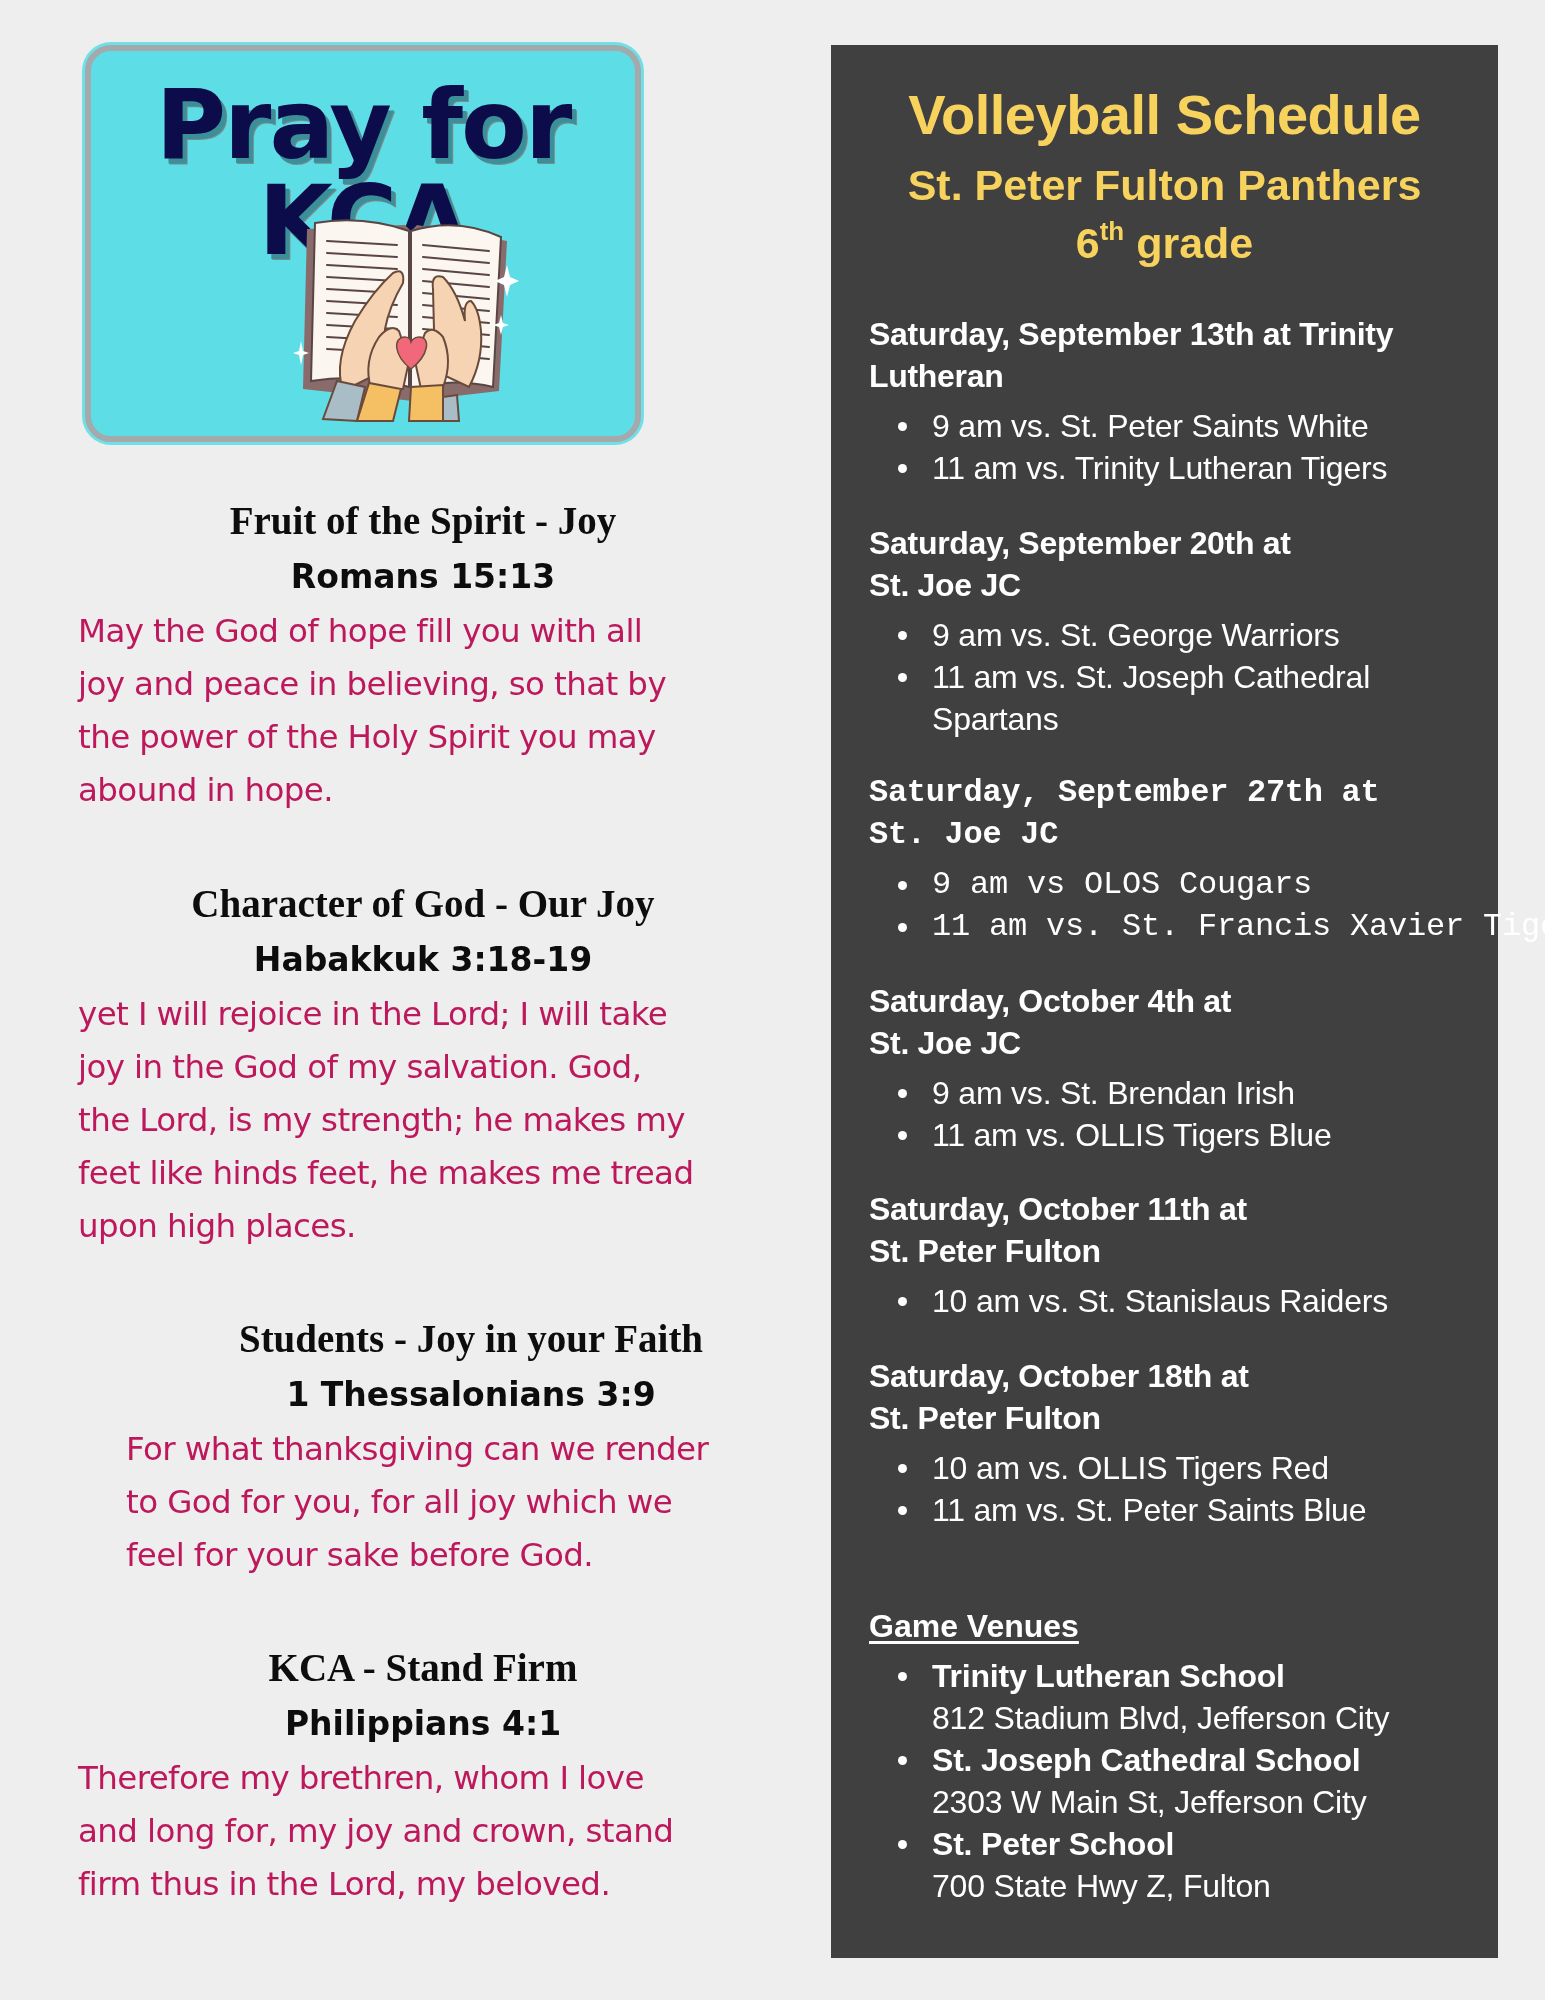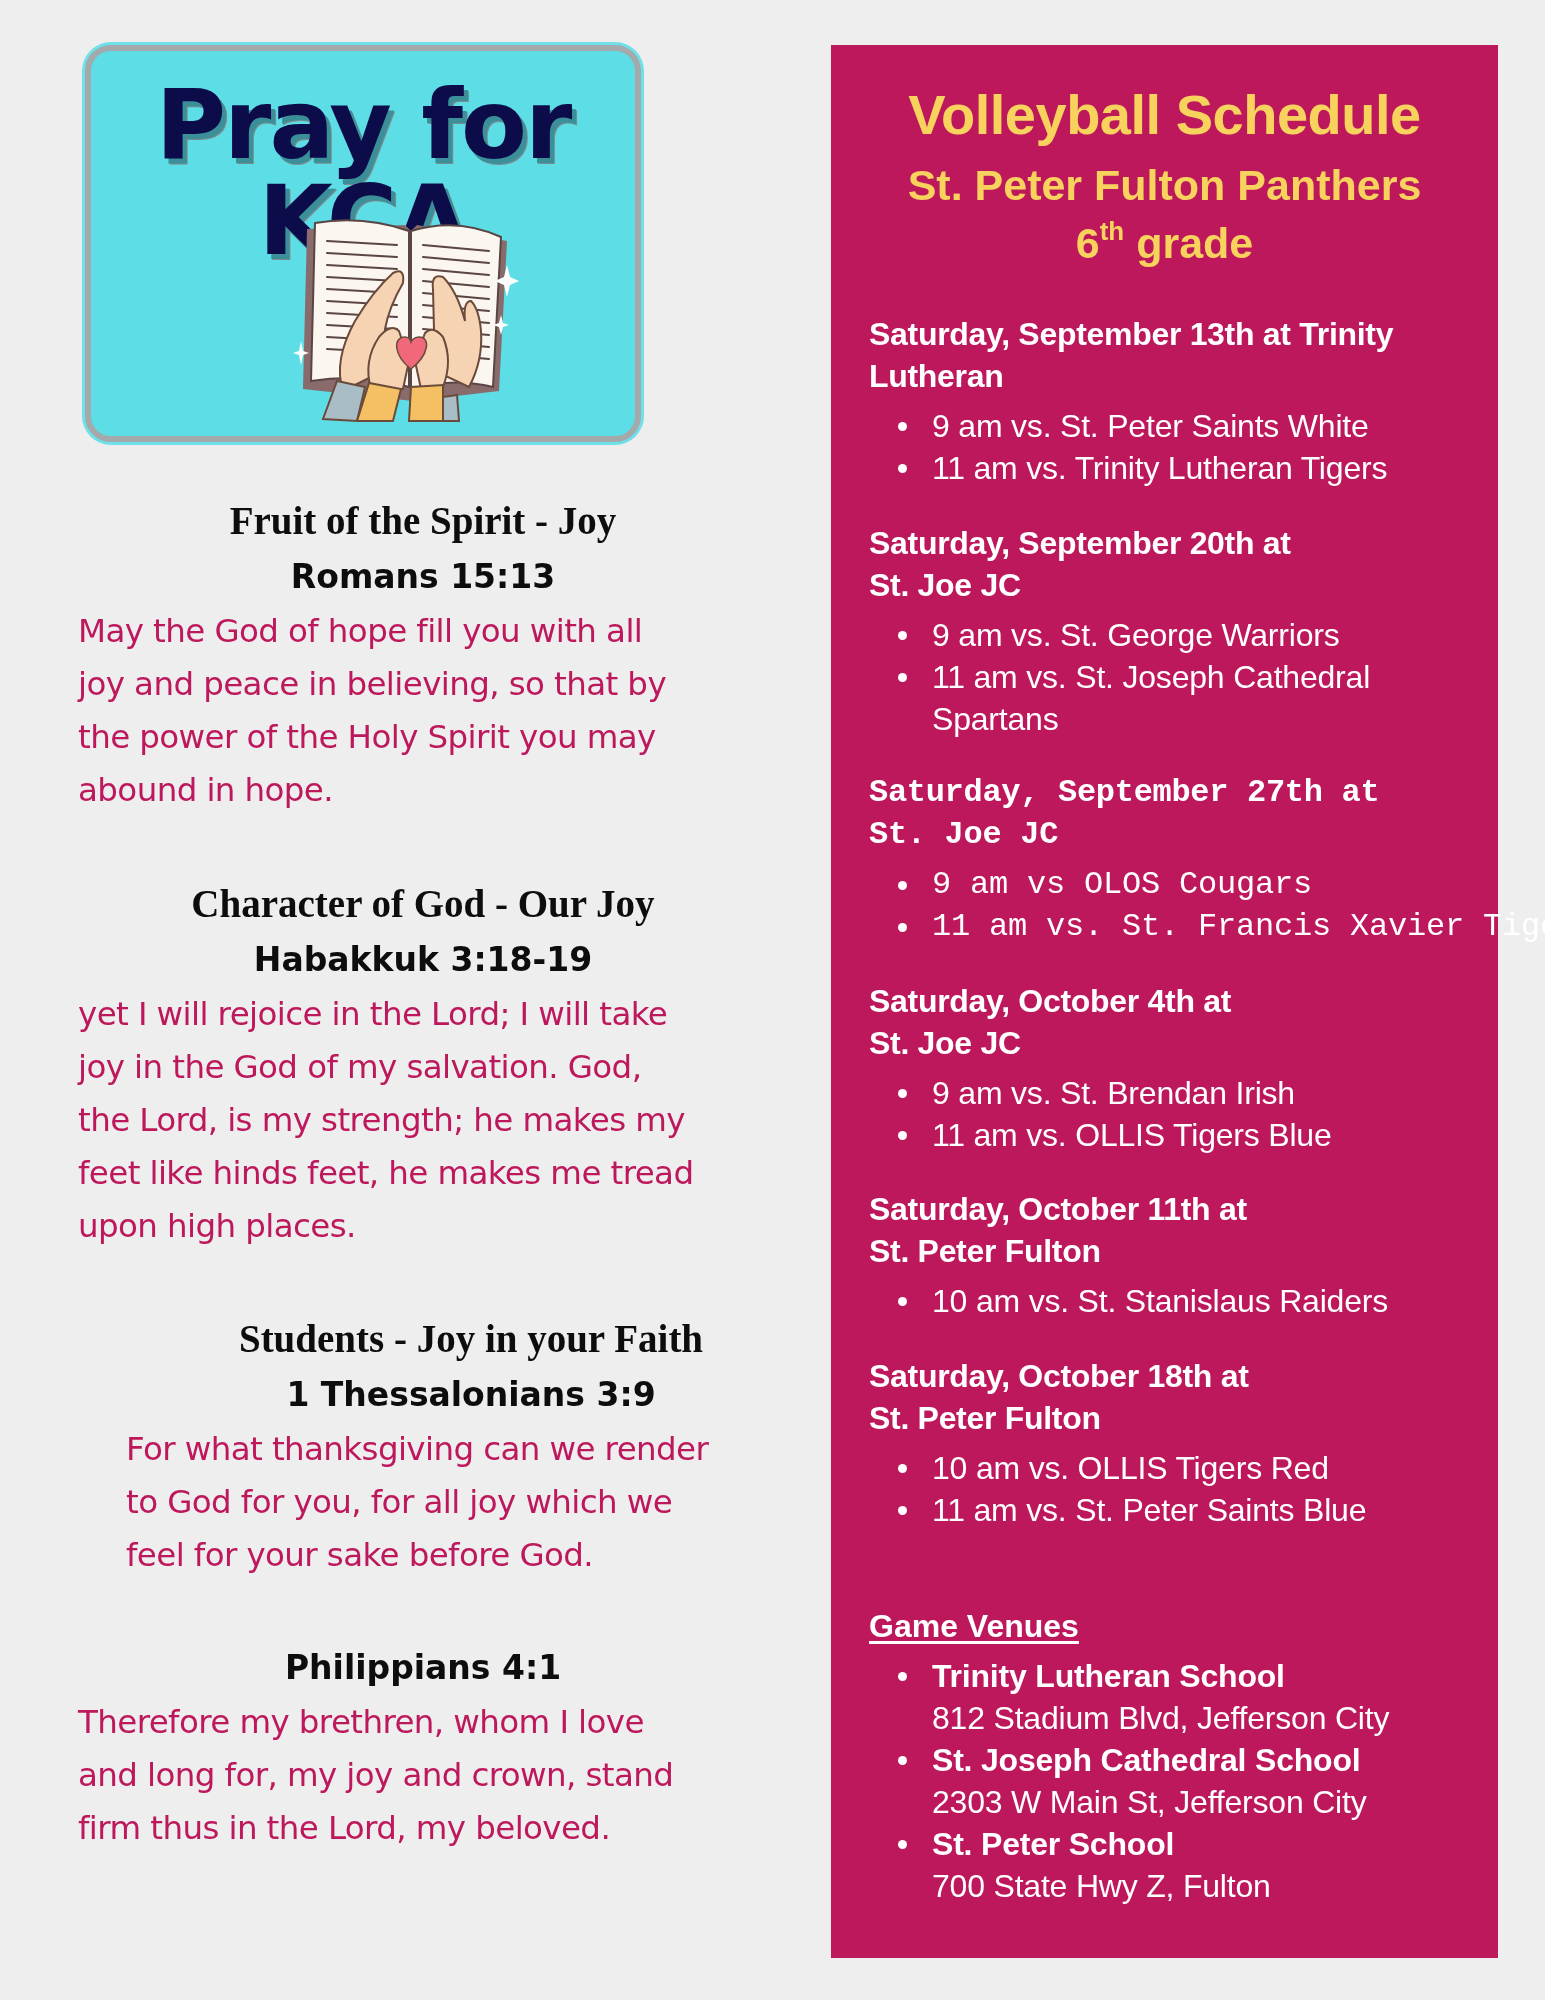--- a/index.html
+++ b/index.html
@@ -37,21 +37,21 @@
   }
   .devo-body {
     font-size: 32.5px; line-height: 53px; font-weight: normal; color: #be185d;
     font-family: "DejaVu Sans", sans-serif; letter-spacing: -0.6px;
   }
   .devo-body span { display: block; white-space: nowrap; }
 
   
   .panel {
     position: absolute; left: 831px; top: 45px; width: 667px; height: 1913px;
-    background: #be185d;
+    background: #404040;
   }
   .sched-title {
     position: absolute; left: 0; right: 0; top: 35px; text-align: center;
     color: #f7d35e; font-weight: bold; font-size: 56px; line-height: 70px;
     font-family: "Liberation Sans", sans-serif; letter-spacing: -0.5px;
   }
   .sched-sub {
     position: absolute; left: 0; right: 0; top: 110px; text-align: center;
     color: #f7d35e; font-weight: bold; font-size: 43px; line-height: 60px;
     font-family: "Liberation Sans", sans-serif;
@@ -170,20 +170,21 @@
   <div class="devo-title">Students - Joy in your Faith</div>
   <div class="devo-ref">1 Thessalonians 3:9</div>
   <div class="devo-body">
     <span>For what thanksgiving can we render</span>
     <span>to God for you, for all joy which we</span>
     <span>feel for your sake before God.</span>
   </div>
 </div>
 
 <div class="devo" style="top:1640px;">
+  <div class="devo-title">KCA - Stand Firm</div>
   <div class="devo-ref">Philippians 4:1</div>
   <div class="devo-body">
     <span>Therefore my brethren, whom I love</span>
     <span>and long for, my joy and crown, stand</span>
     <span>firm thus in the Lord, my beloved.</span>
   </div>
 </div>
 
 <div class="panel">
   <div class="sched-title">Volleyball Schedule</div>

